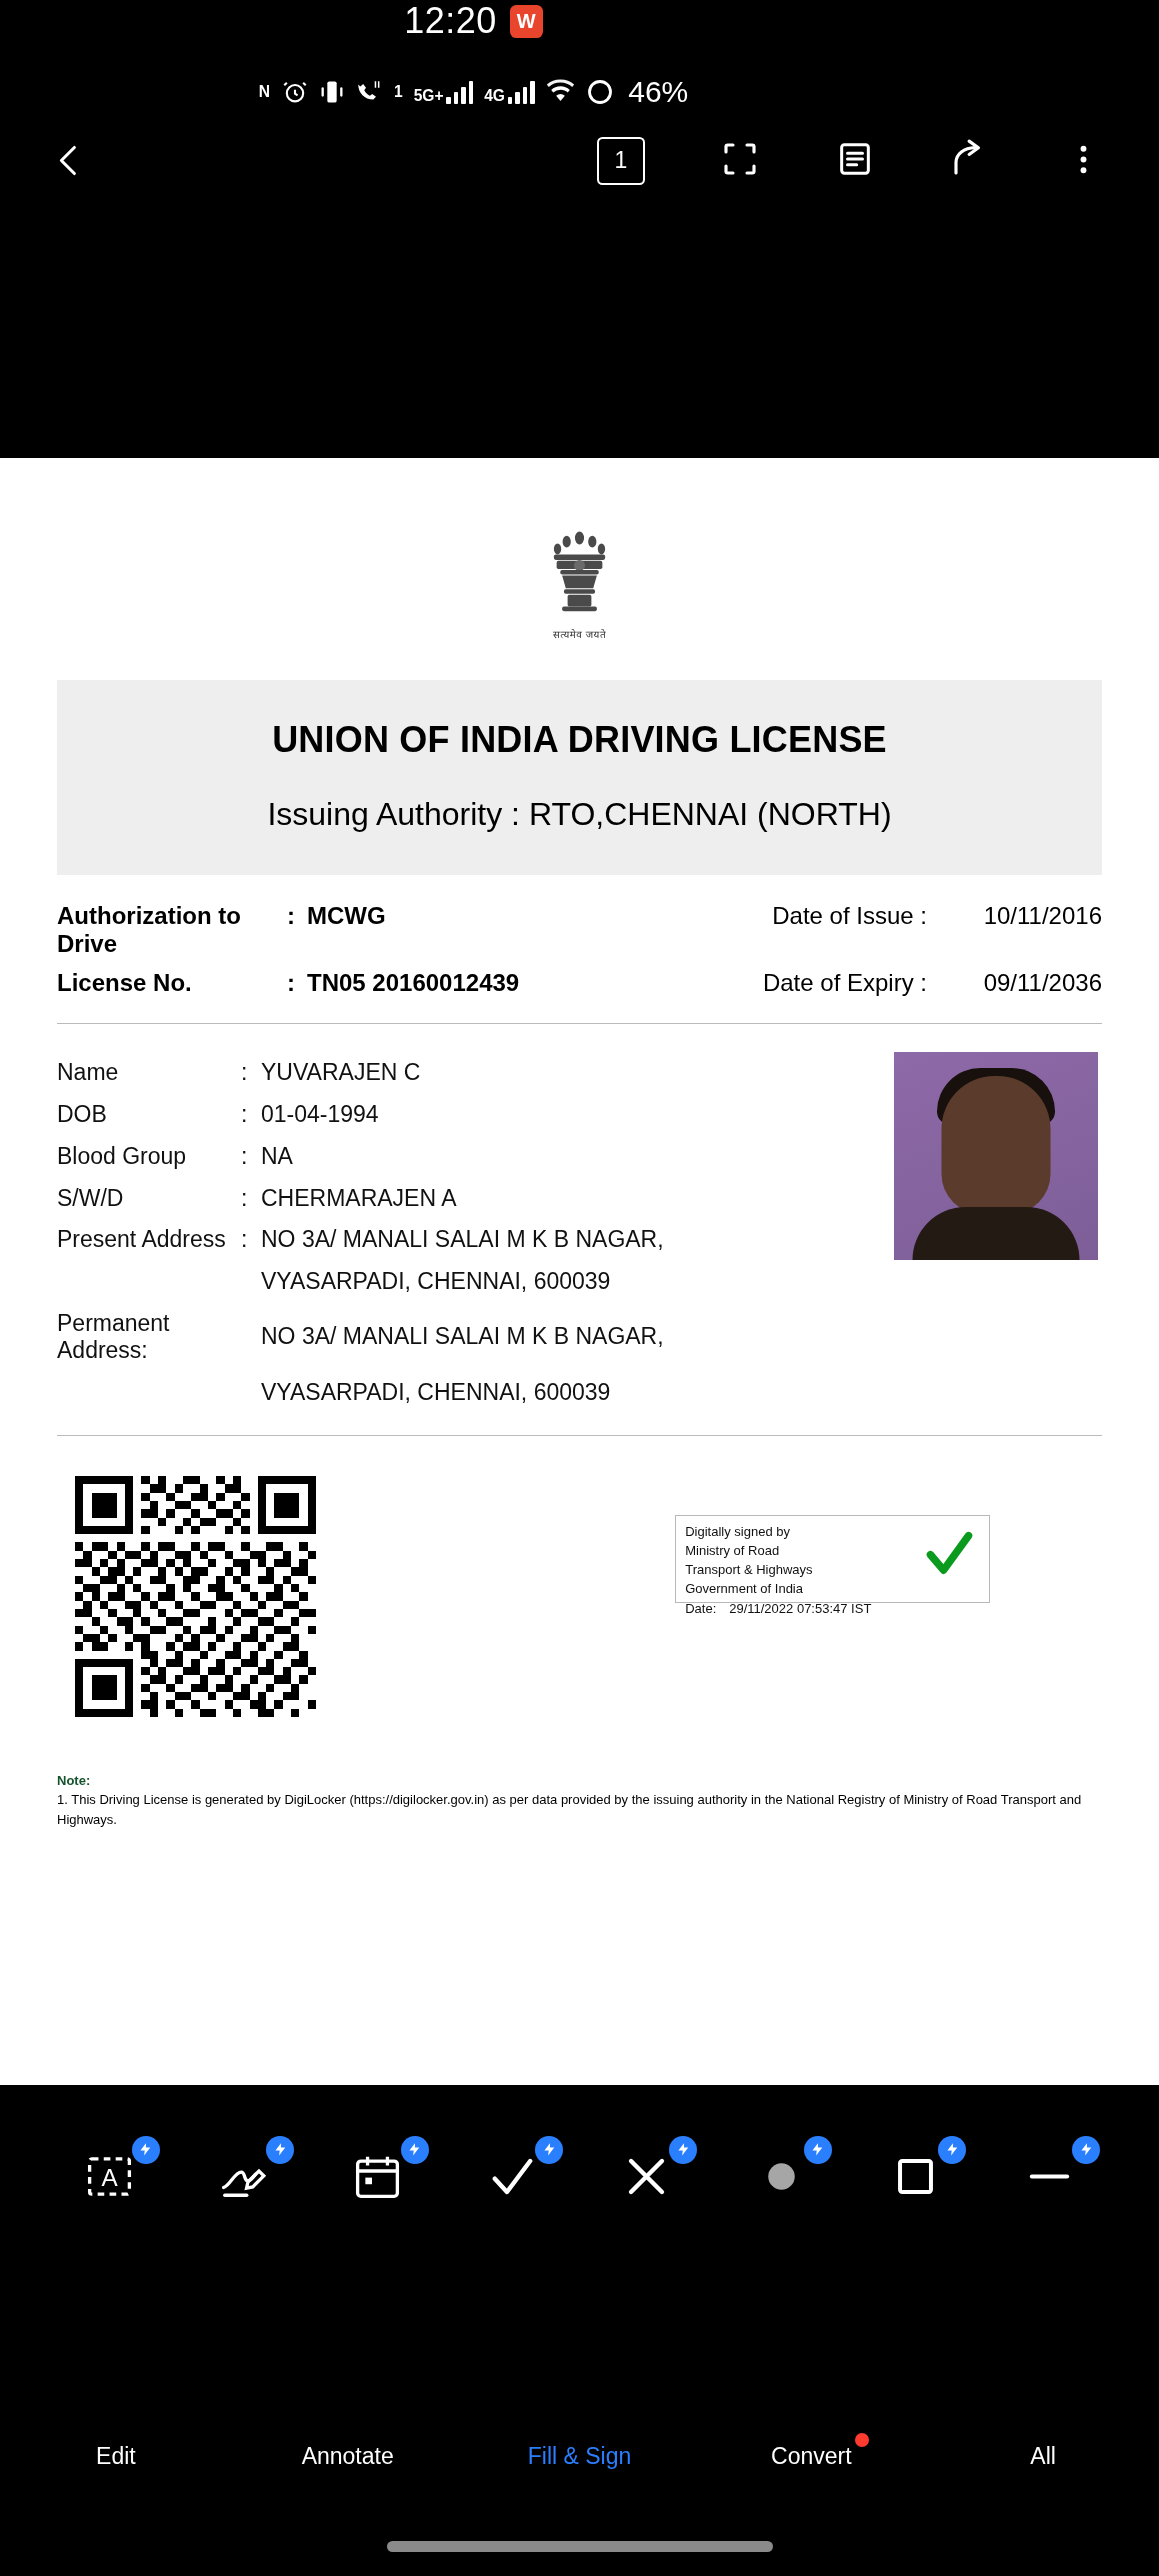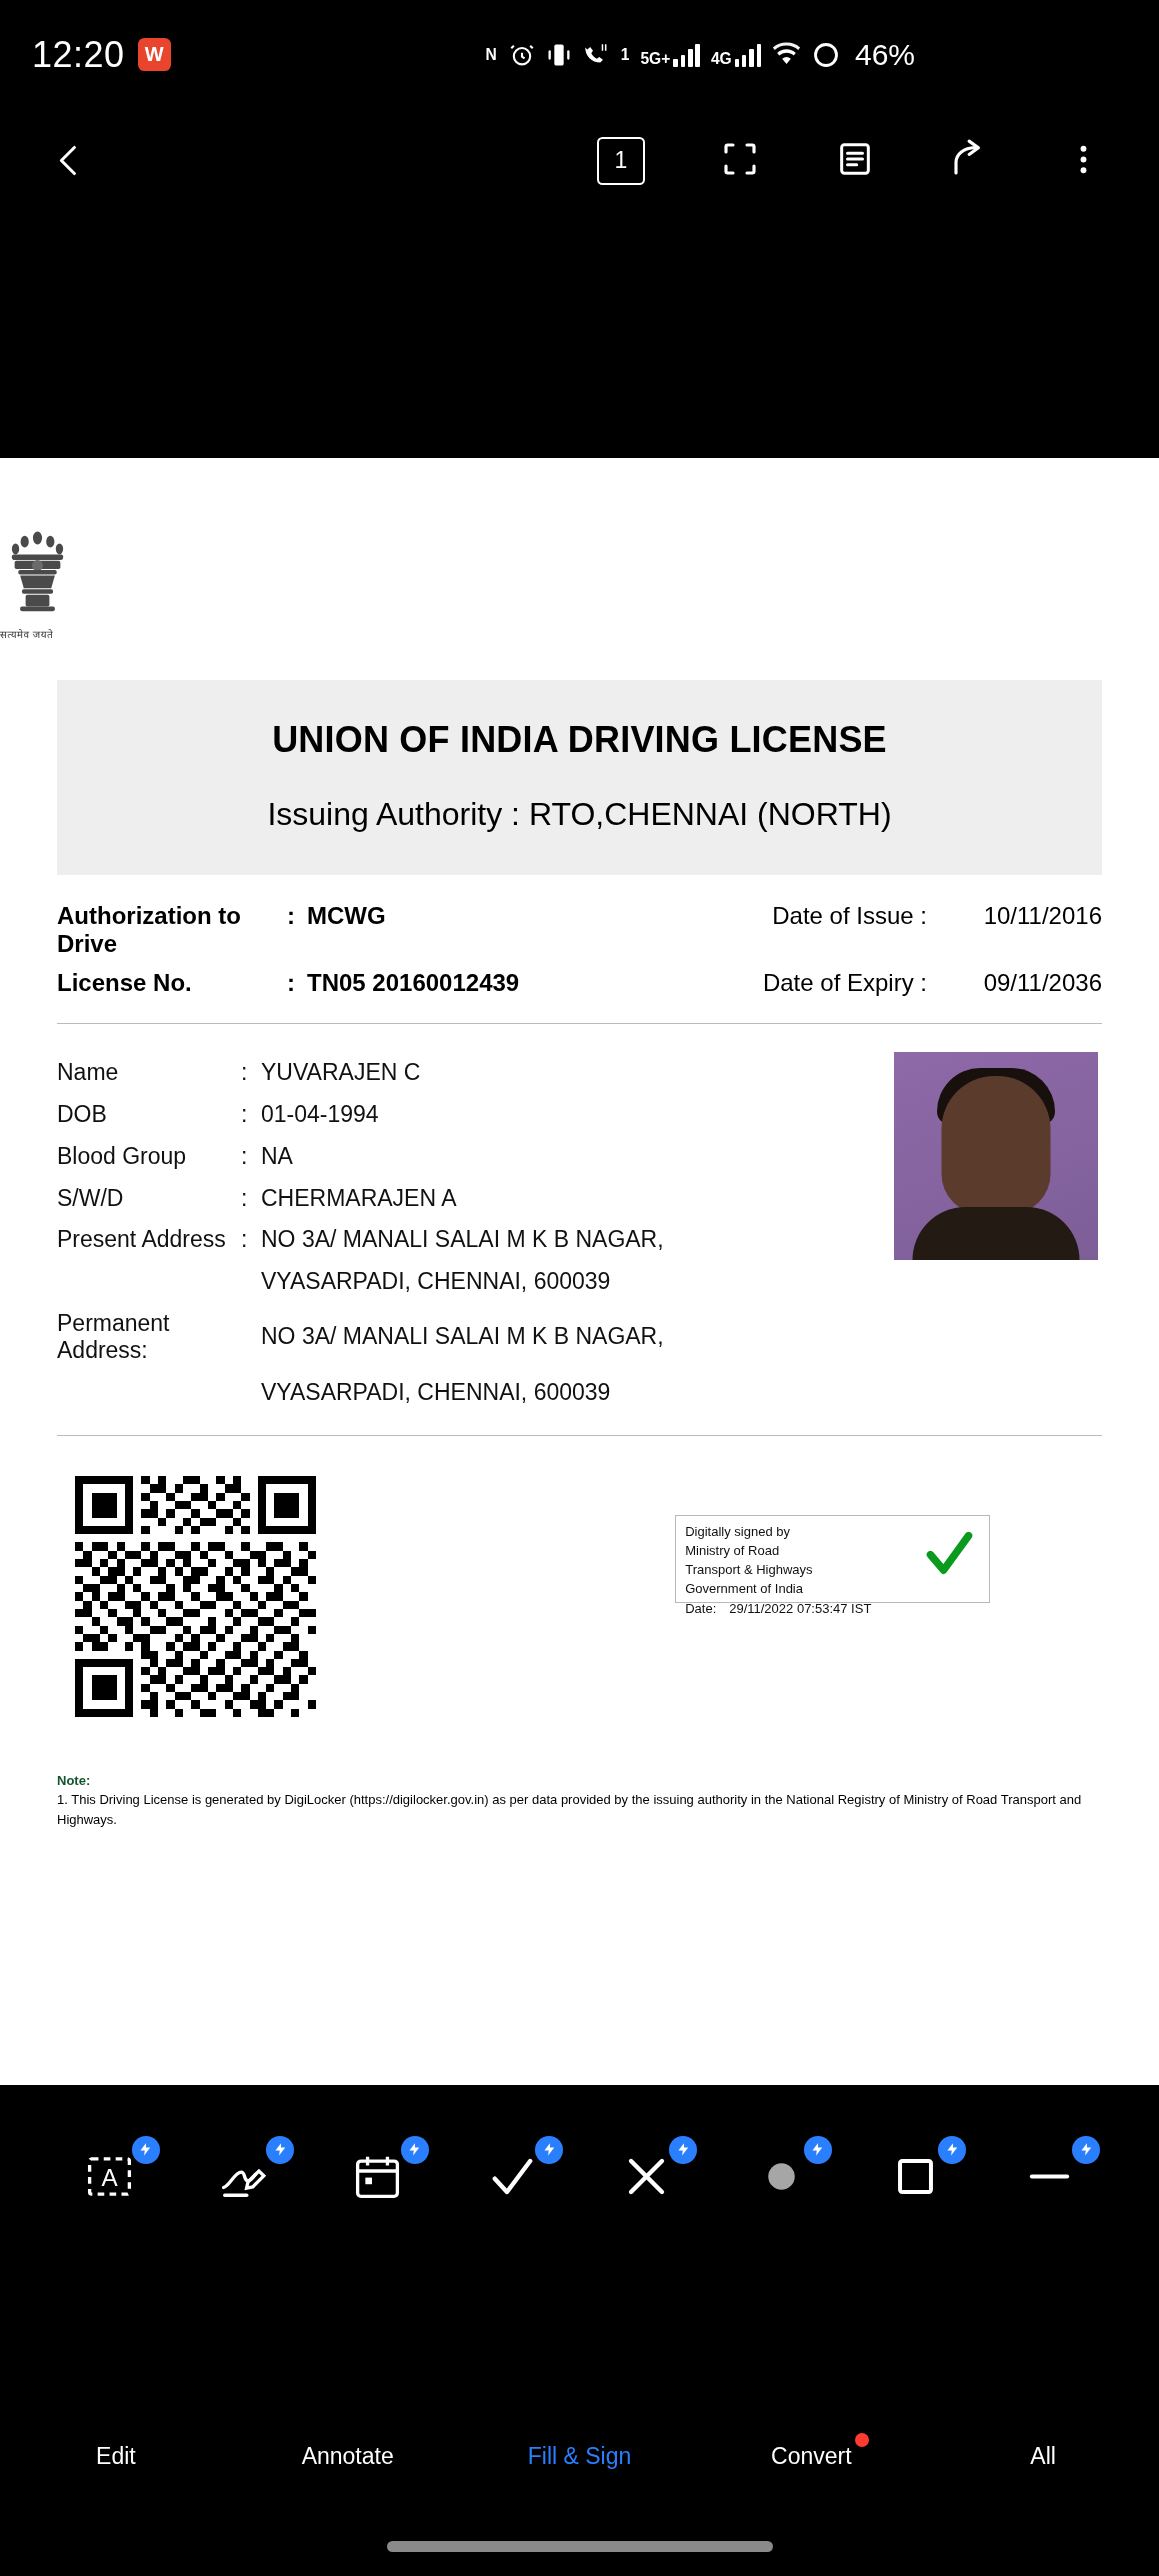--- a/index.html
+++ b/index.html
@@ -21,20 +21,21 @@
   .status-bar {
     position: absolute;
     top: 0; left: 0;
     width: 947px;
     height: 109px;
     display: flex;
     align-items: center;
     justify-content: space-between;
     padding: 0 32px;
     color: #fff;
+    flex-direction: column;
   }
   .status-left { display: flex; align-items: center; gap: 13px; }
   .status-clock { font-size: 36px; font-weight: 500; letter-spacing: 0.5px; }
   .app-badge {
     width: 33px; height: 33px;
     background: #e8452c;
     border-radius: 6.4px;
     color: #fff;
     font-size: 20px;
     font-weight: bold;
@@ -80,21 +81,21 @@
   .doc {
     position: absolute;
     top: 458px; left: 0;
     width: 1159px;
     height: 1627px;
     background: #fff;
     overflow: hidden;
   }
   .emblem {
     width: 100%;
-    display: flex; flex-direction: column; align-items: flex-start;
+    display: flex; flex-direction: column; align-items: center;
     padding-top: 68px;
   }
   .emblem svg { display: block; }
   .emblem .motto { font-size: 10px; color: #333; margin-top: 1.8px; letter-spacing: 0.5px; }
 
   .title-band {
     margin: 39px 57px 0 57px;
     background: #eeeeee;
     padding: 39px 0 42px 0;
     text-align: center;

